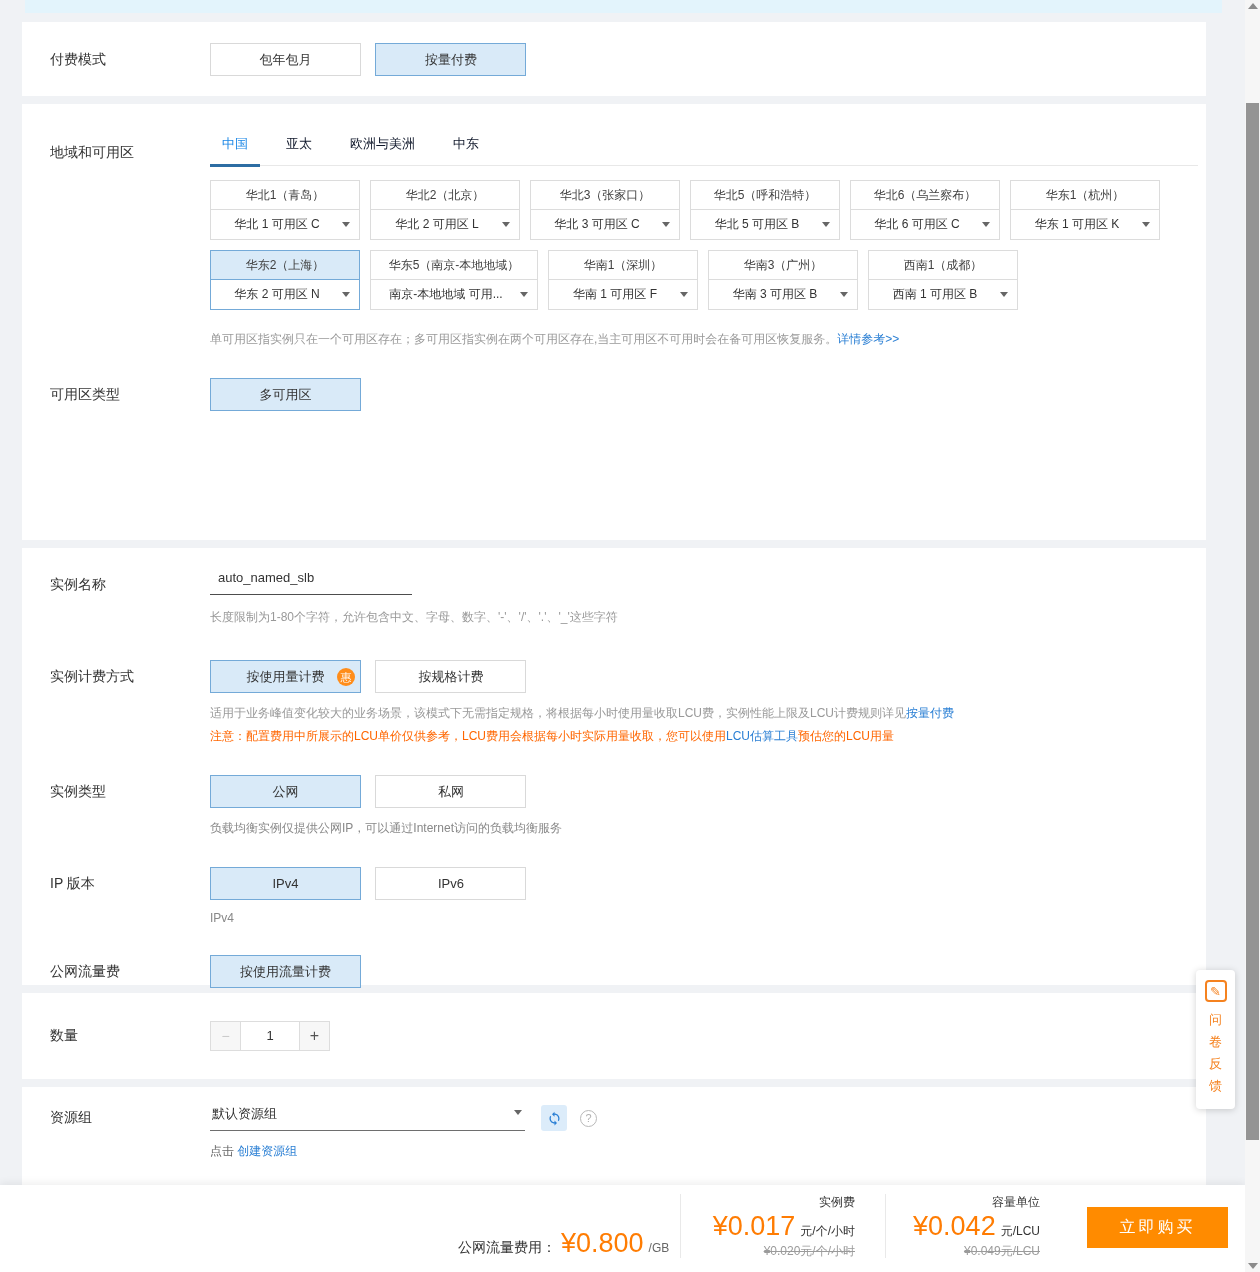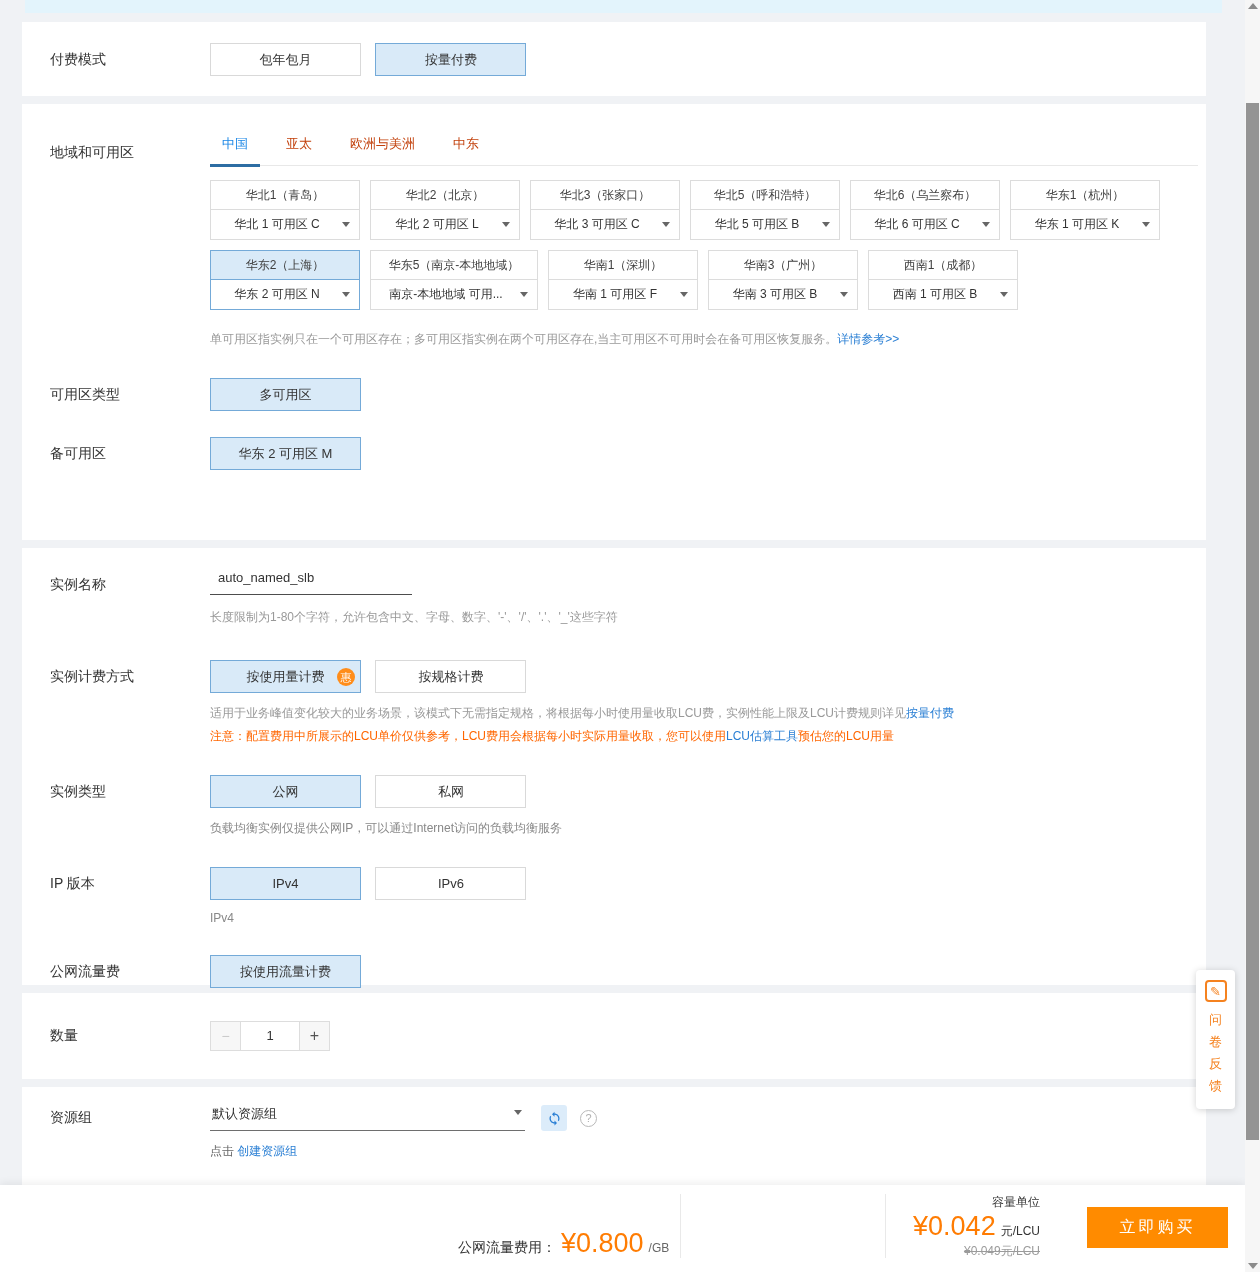--- a/index.html
+++ b/index.html
@@ -32,21 +32,21 @@
   }
   .tbtn + .tbtn { margin-left:10px; }
   .tbtn.selected { background:#d9eaf8; border-color:#74aad8; }
   .promo-badge {
     position:absolute; right:5px; top:7px; width:18px; height:18px; border-radius:50%;
     background:#ff8d1a; color:#fff; font-size:11px; line-height:18px; text-align:center;
   }
 
   
   .tabs { display:flex; width:988px; border-bottom:1px solid #e8e8e8; }
-  .tab { font-size:13px; color:#c2410c; padding:5px 12px 11px; margin-right:14px; cursor:pointer; }
+  .tab { font-size:13px; color:#0f172a; padding:5px 12px 11px; margin-right:14px; cursor:pointer; }
   .tab.active { color:#1b87e6; border-bottom:3px solid #2d6da3; margin-bottom:-2px; }
 
   
   .rgrid { margin-top:14px; }
   .rgrid-row { display:flex; gap:10px; margin-bottom:10px; }
   .rcell { width:150px; border:1px solid #dcdcdc; background:#fff; cursor:pointer; }
   .rcell.wide { width:168px; }
   .rcell.wider { width:170px; }
   .rname { height:29px; line-height:28px; text-align:center; font-size:12px; color:#404040; border-bottom:1px solid #dcdcdc; white-space:nowrap; overflow:hidden; }
   .rzone { position:relative; height:29px; line-height:29px; text-align:center; font-size:12px; color:#333; padding:0 20px 0 4px; white-space:nowrap; }
@@ -200,26 +200,20 @@
         <span>单可用区指实例只在一个可用区存在；多可用区指实例在两个可用区存在,当主可用区不可用时会在备可用区恢复服务。</span><a class="blue-link">详情参考&gt;&gt;</a>
       </div>
     </div>
     <div class="row mt30">
       <div class="label mid">可用区类型</div>
       <div class="content">
         <span class="tbtn selected">多可用区</span>
       </div>
     </div>
 
-    <div class="row mt26">
-      <div class="label mid">备可用区</div>
-      <div class="content">
-        <span class="tbtn selected">华东 2 可用区 M</span>
-      </div>
-    </div>
   </div>
 
   <div class="card" id="card-instance">
     <div class="row">
       <div class="label" style="padding-top:8px;">实例名称</div>
       <div class="content">
         <input class="name-input" type="text" value="auto_named_slb" style="">
         <div class="help" style="margin-top:14px;">长度限制为1-80个字符，允许包含中文、字母、数字、'-'、'/'、'.'、'_'这些字符</div>
       </div>
     </div>
@@ -306,20 +300,28 @@
 
   <div class="footer">
     <div class="f-traffic">
       <span class="lbl">公网流量费用：</span>
       <span class="price-big">¥0.800</span>
       <span class="f-unit">/GB</span>
     </div>
 
     <div class="f-div" style="left:680px;"></div>
 
+    <div class="f-block" style="right:390px;">
+      <div class="title">实例费</div>
+      <div class="f-priceline">
+        <span class="price-big">¥0.017</span>
+        <span class="f-unit">元/个/小时</span>
+      </div>
+      <div class="orig">¥0.020元/个/小时</div>
+    </div>
 
     <div class="f-div" style="left:885px;"></div>
 
     <div class="f-block" style="right:205px;">
       <div class="title">容量单位</div>
       <div class="f-priceline">
         <span class="price-big">¥0.042</span>
         <span class="f-unit">元/LCU</span>
       </div>
       <div class="orig">¥0.049元/LCU</div>

